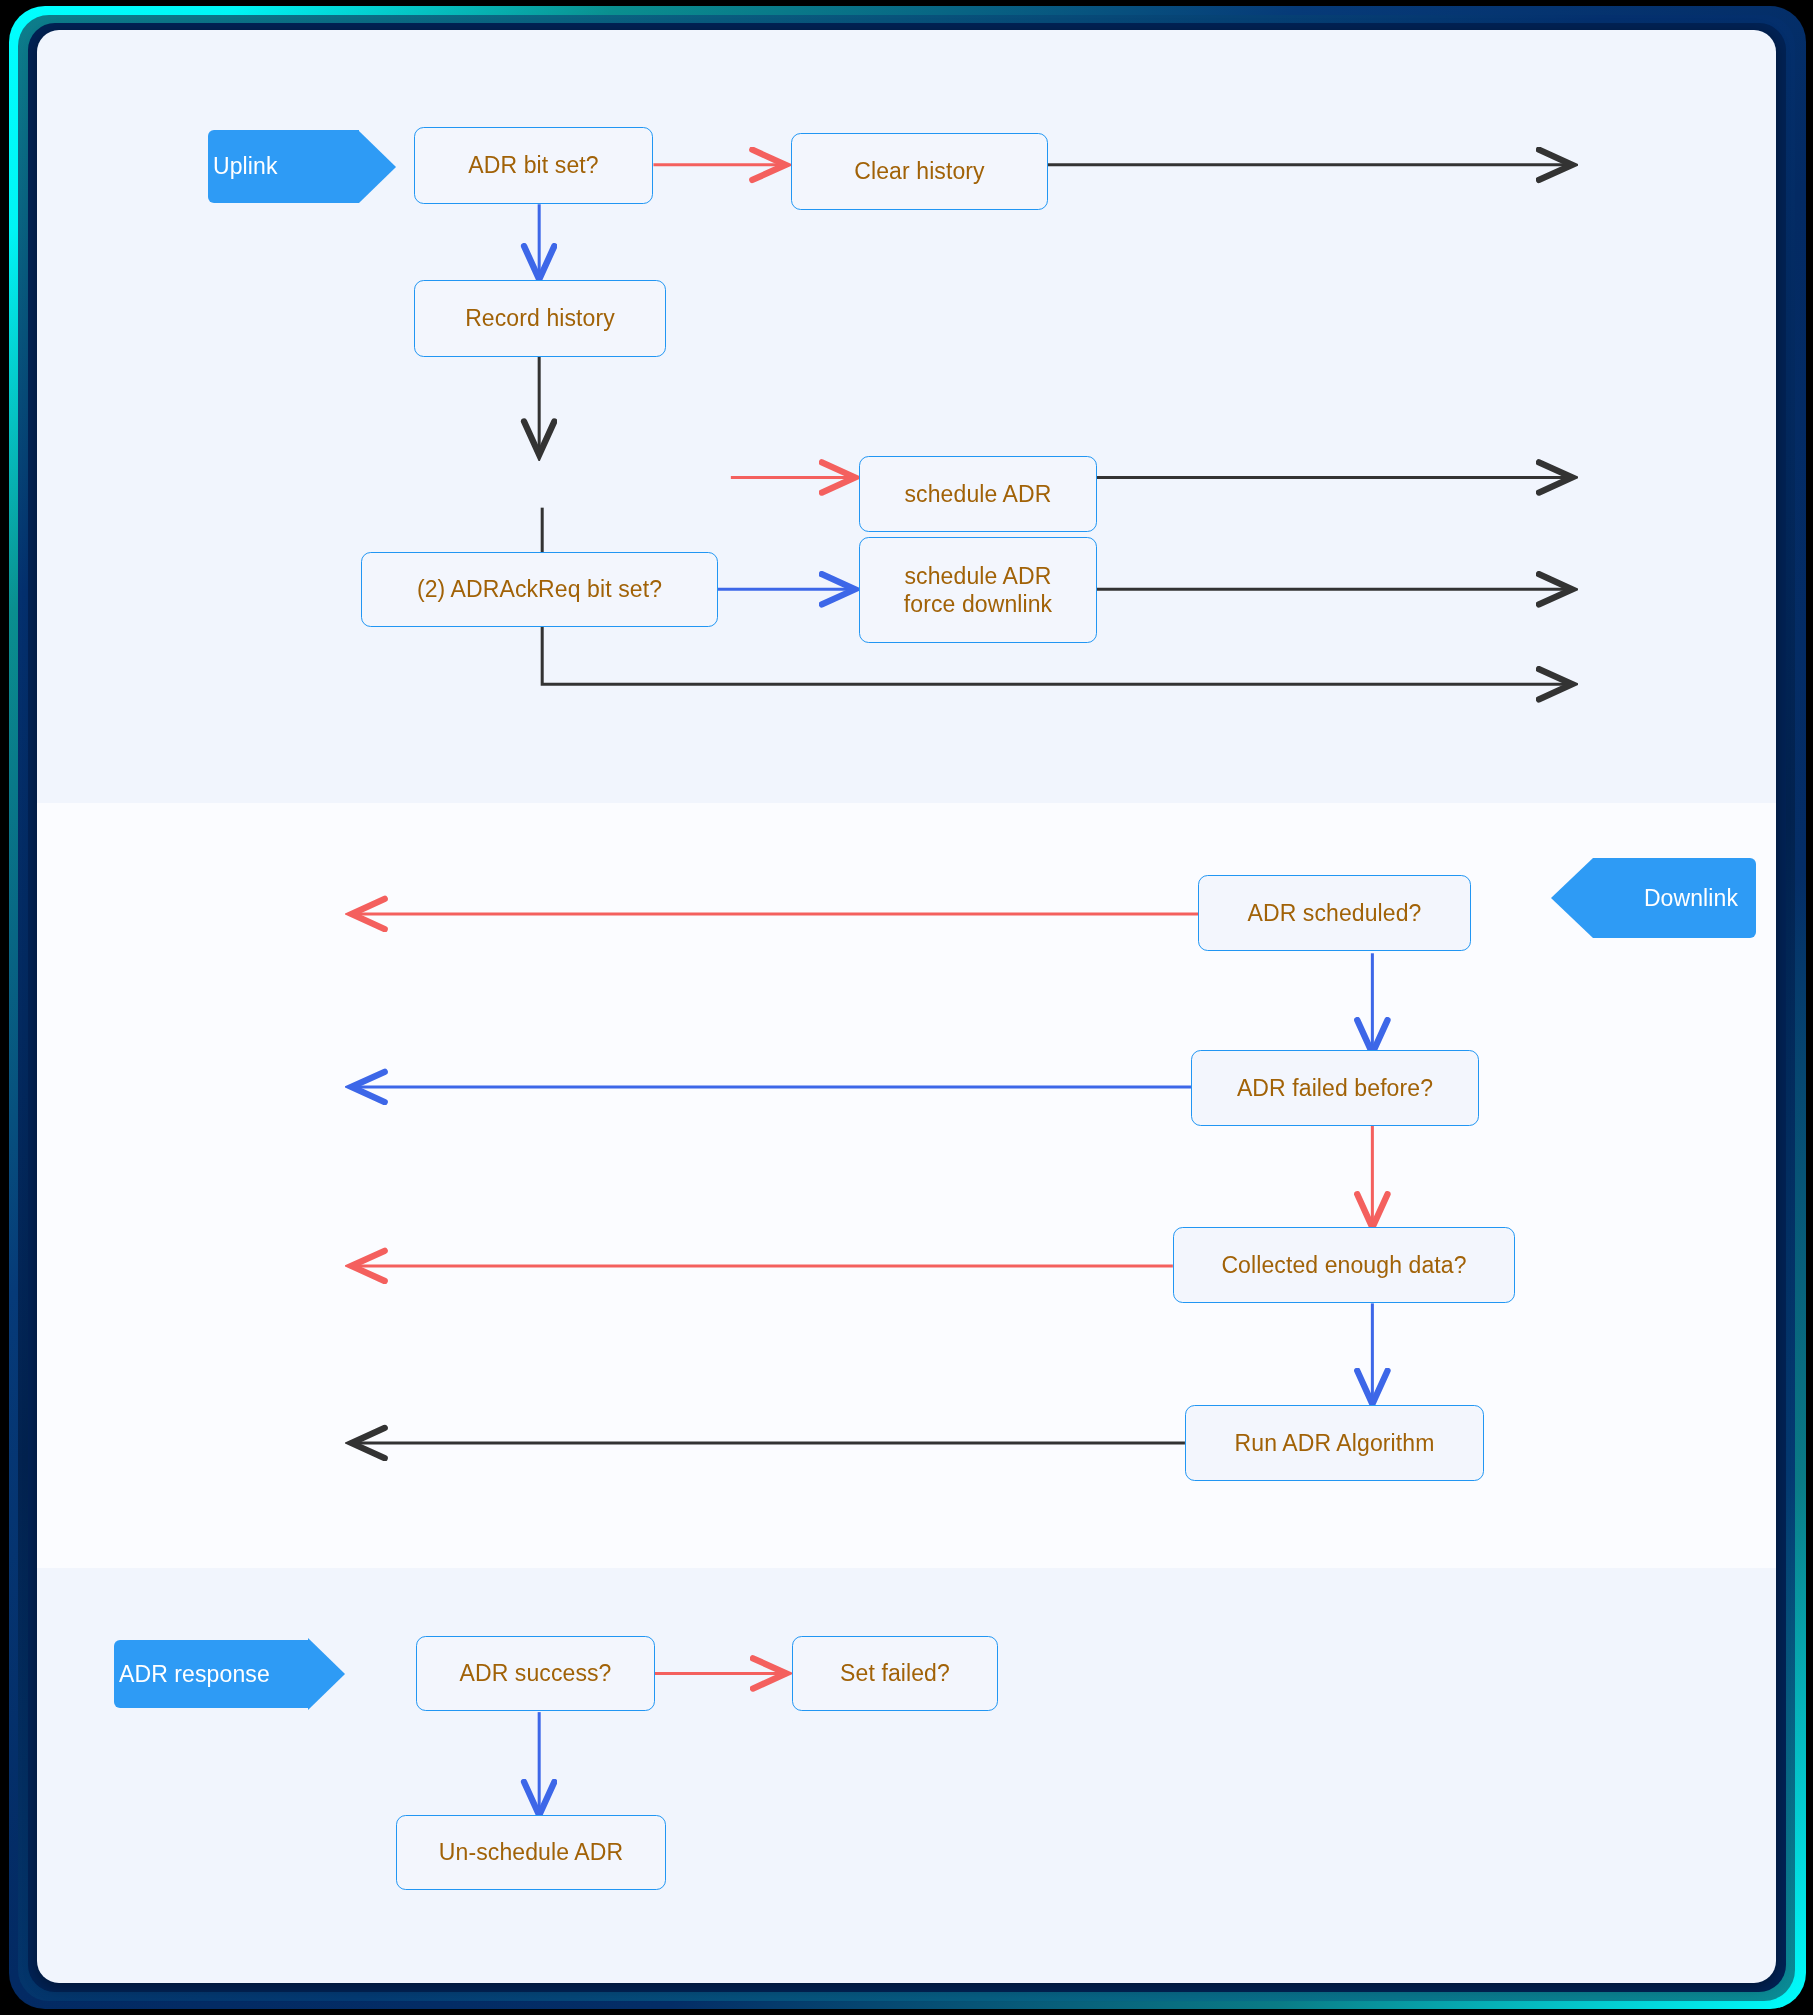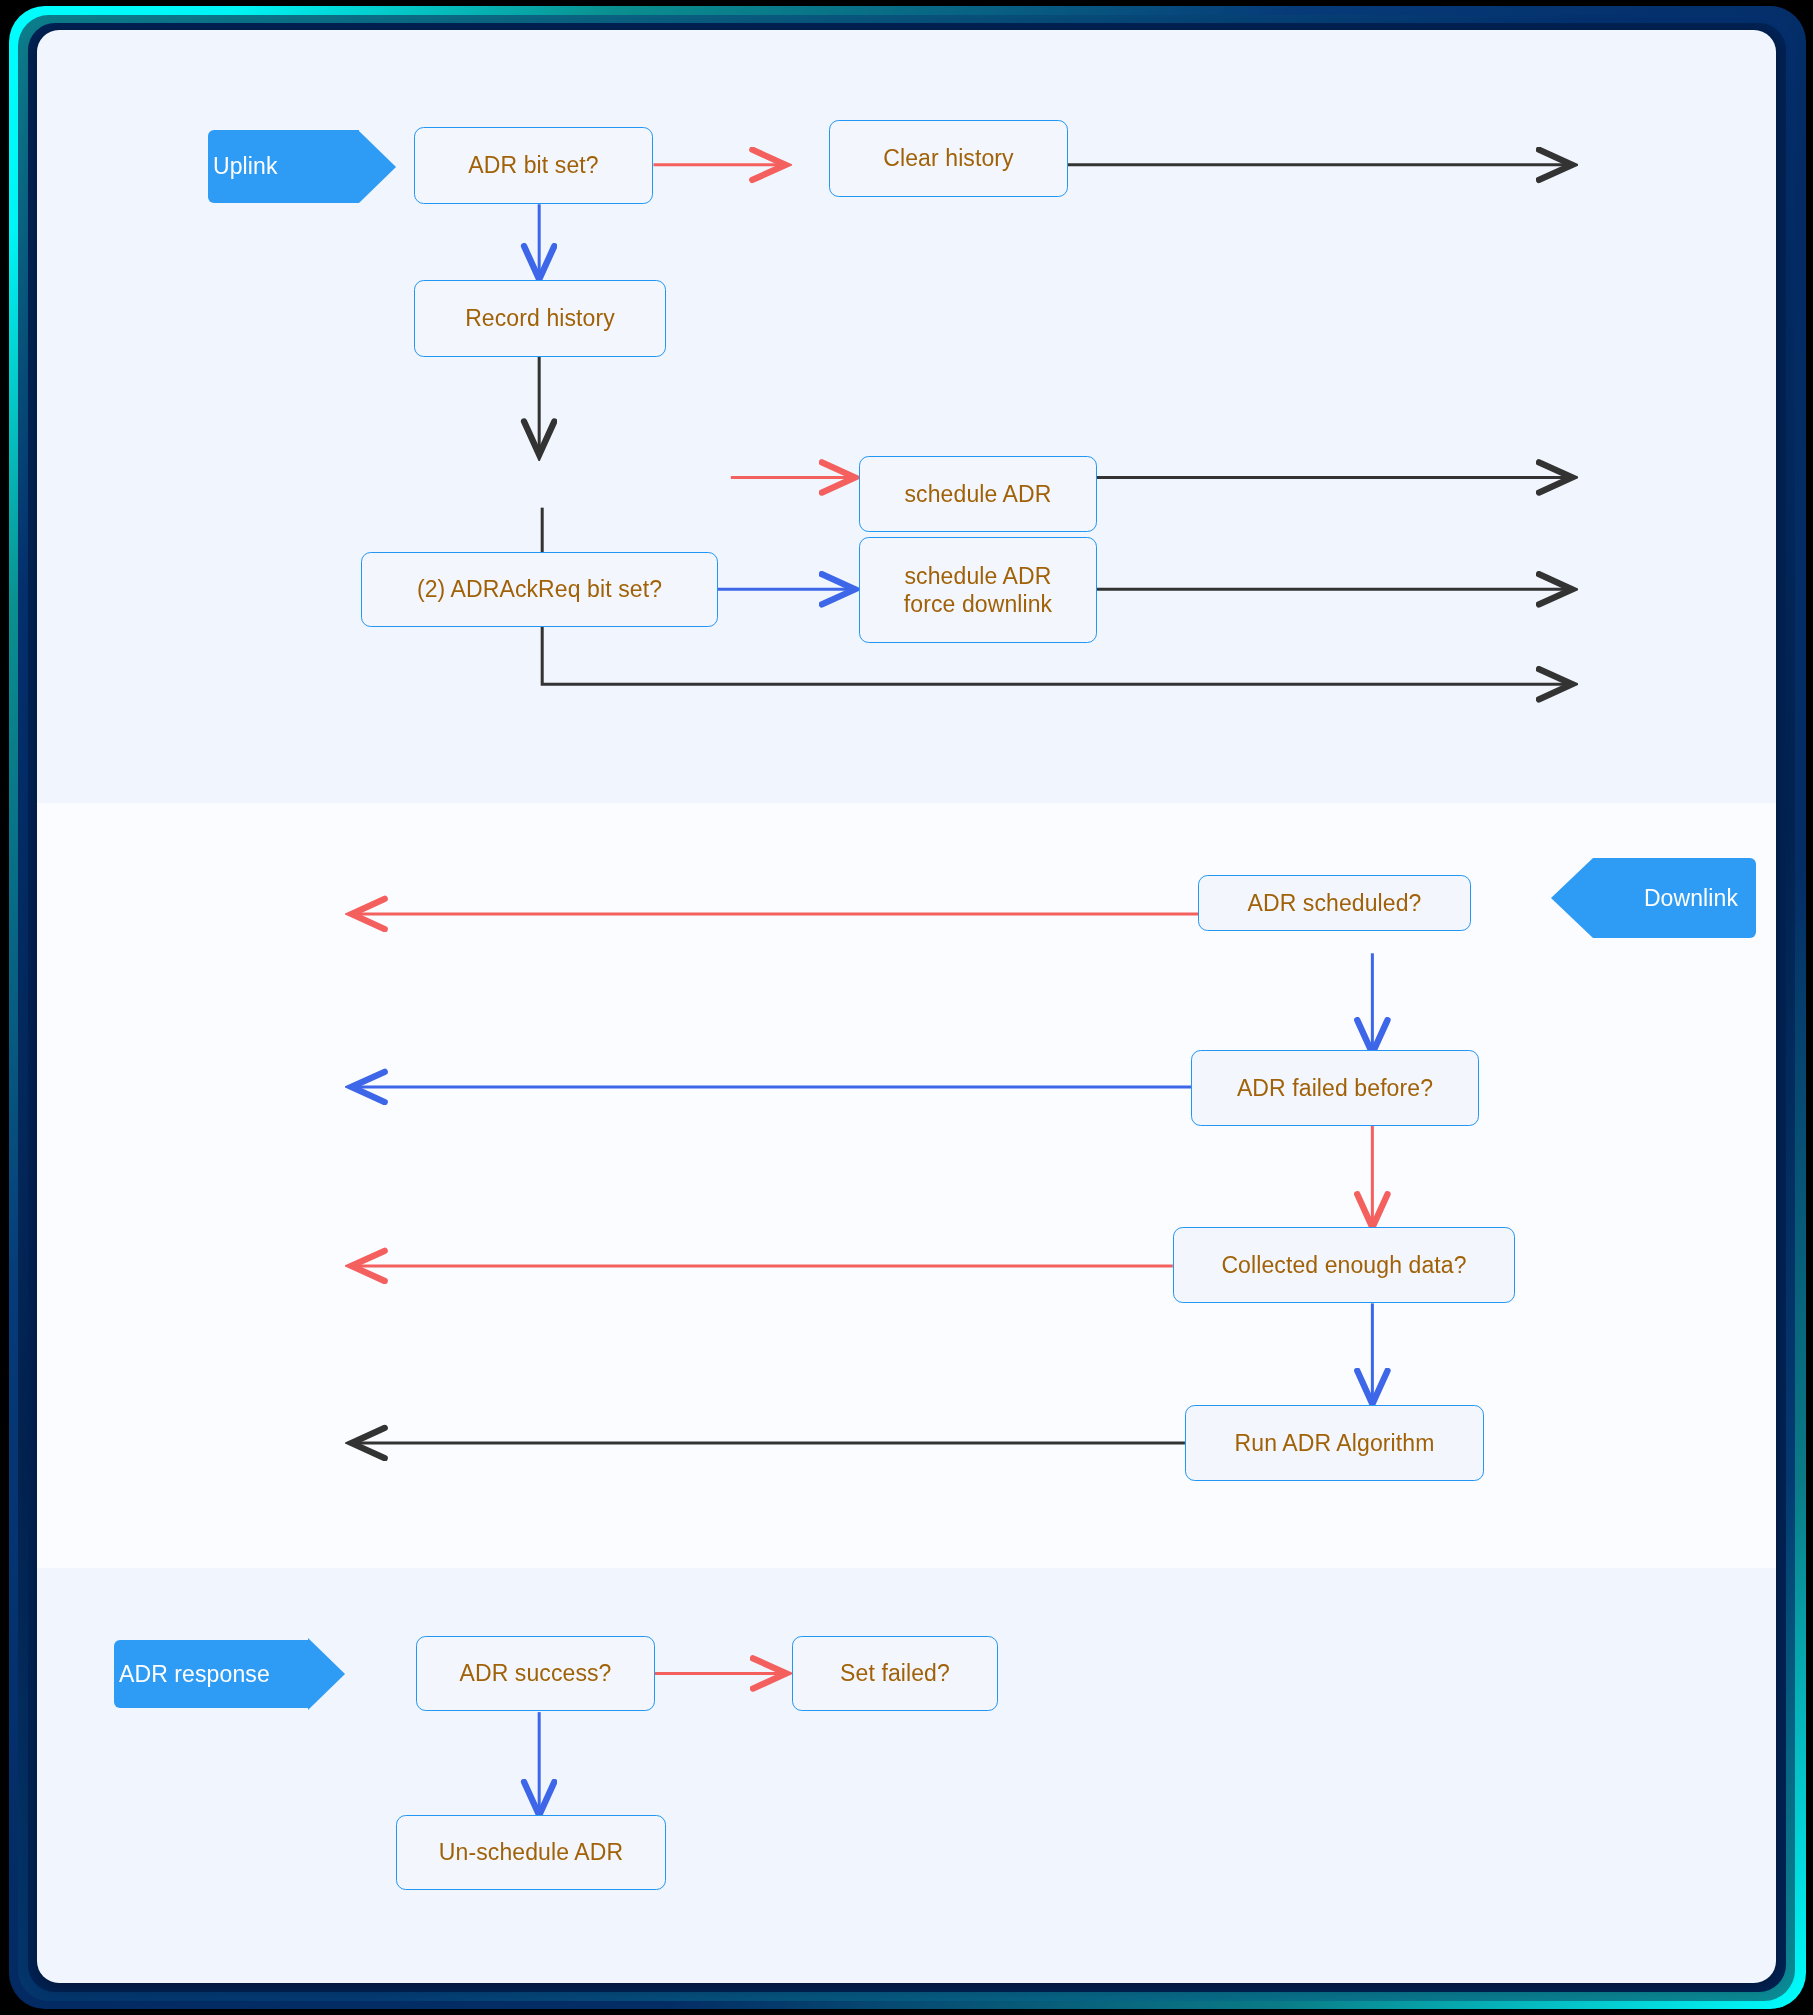--- a/index.html
+++ b/index.html
@@ -196,21 +196,21 @@
     </div>
 
     <div class="badge badge-right" style="left:37px; top:1610px; width:189px; height:68px;">
       <span>ADR response</span>
     </div>
 
     <div class="node" style="left:377px; top:97px; width:239px; height:77px;">
       <span>ADR bit set?</span>
     </div>
 
-    <div class="node" style="left:754px; top:90px; width:239px; height:77px;margin-left:38px;">
+    <div class="node" style="left:754px; top:103px; width:257px; height:77px;">
       <span>Clear history</span>
     </div>
 
     <div class="node" style="left:377px; top:250px; width:252px; height:77px;">
       <span>Record history</span>
     </div>
 
 
     <div class="node" style="left:822px; top:426px; width:238px; height:76px;">
       <span>schedule ADR</span>
@@ -218,21 +218,21 @@
 
     <div class="node" style="left:324px; top:522px; width:357px; height:75px;">
       <span>(2) ADRAckReq bit set?</span>
     </div>
 
     <div class="node" style="left:822px; top:507px; width:238px; height:106px; flex-direction:column;">
       <span>schedule ADR</span>
       <span>force downlink</span>
     </div>
 
-    <div class="node" style="left:1161px; top:845px; width:273px; height:56px;">
+    <div class="node" style="left:1161px; top:845px; width:273px; height:76px;">
       <span>ADR scheduled?</span>
     </div>
 
     <div class="node" style="left:1136px; top:1197px; width:342px; height:76px;">
       <span>Collected enough data?</span>
     </div>
 
     <div class="node" style="left:1154px; top:1020px; width:288px; height:76px;">
       <span>ADR failed before?</span>
     </div>

